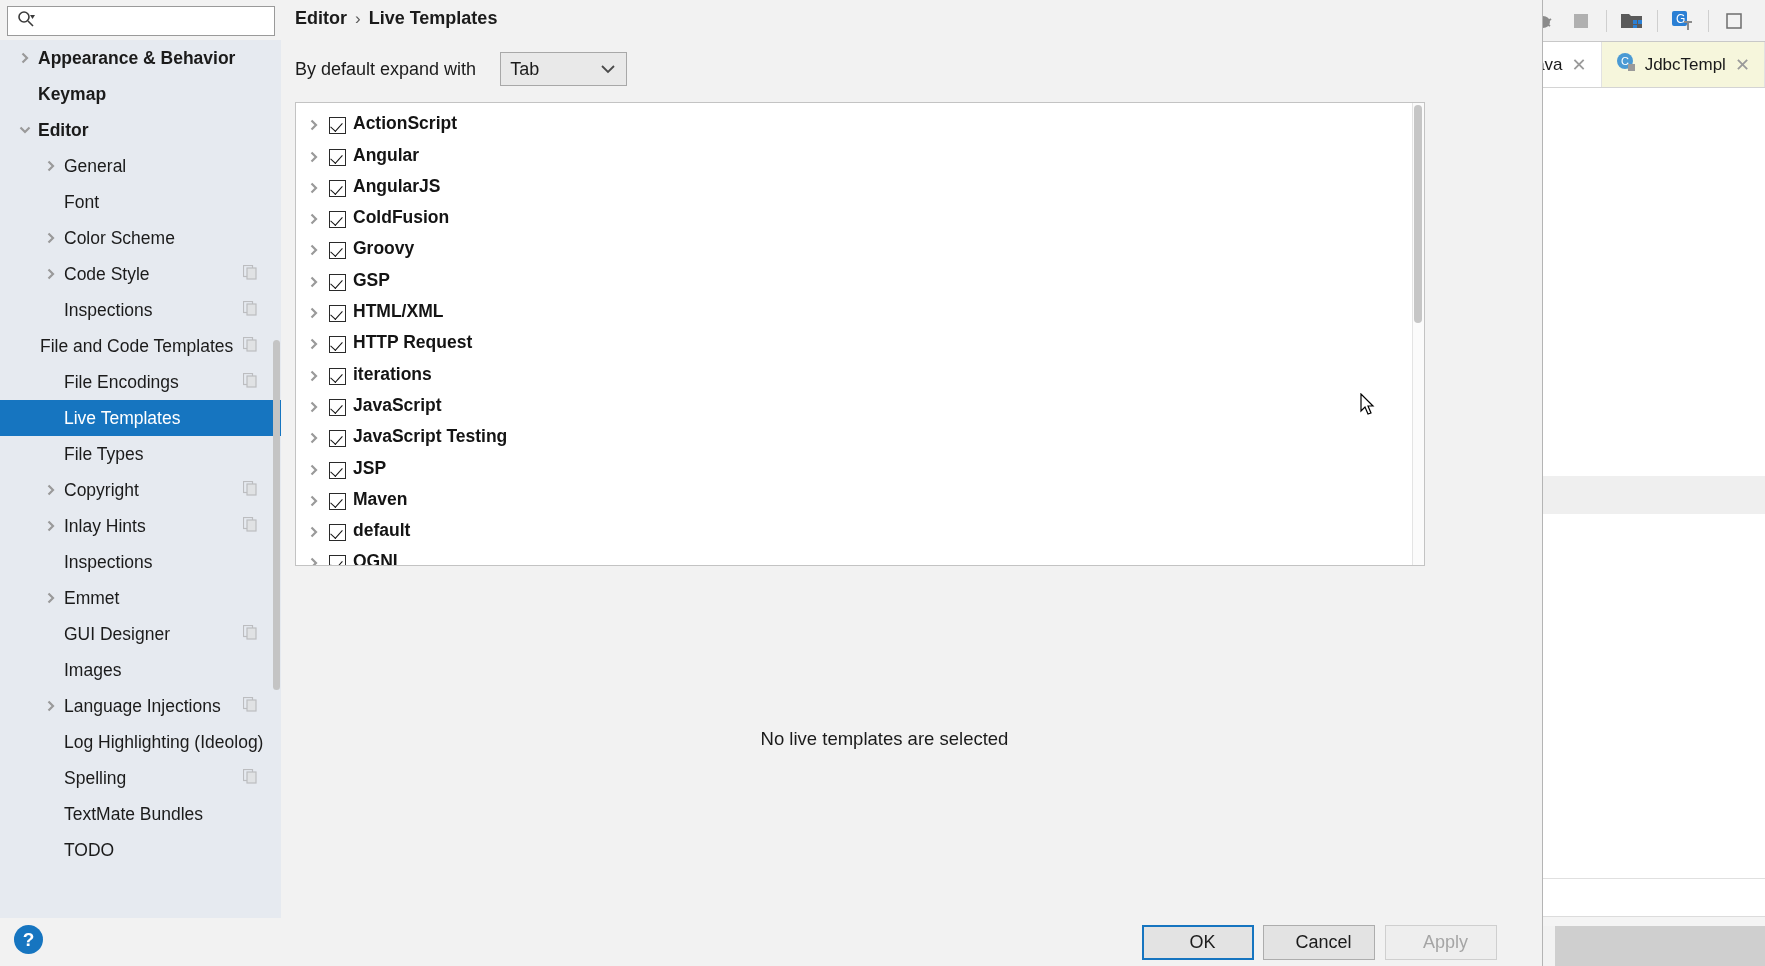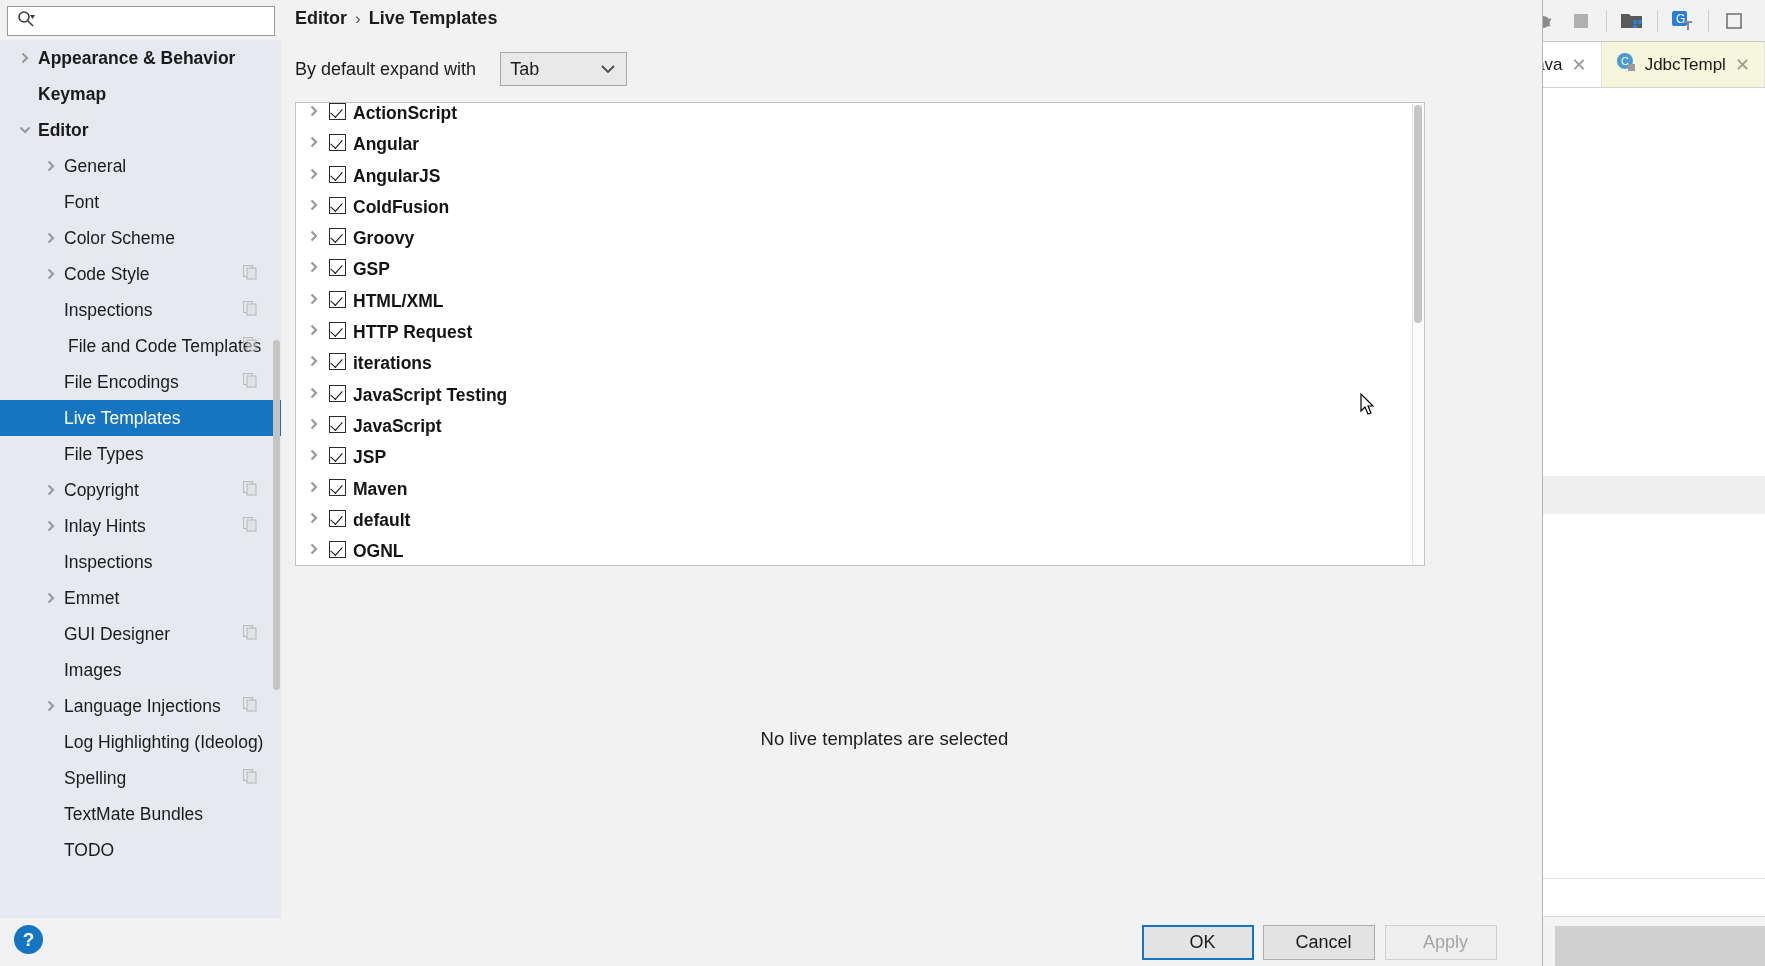--- a/index.html
+++ b/index.html
@@ -114,21 +114,21 @@
     position: relative;
   }
   #expand-select .chev { position: absolute; right: 10px; color: #4a4a4a; font-size: 14px; }
 
   
   #template-list {
     position: absolute; top: 102px; left: 13px; width: 1130px; height: 464px;
     background: #ffffff; border: 1px solid #c3c3c3; overflow: hidden;
   }
   .tmpl-row {
-    height: 31.3px; display: flex; align-items: flex-start; padding-left: 10px; gap: 7px;
+    height: 31.3px; display: flex; align-items: flex-end; padding-left: 10px; gap: 7px;
     font-size: 17.5px; font-weight: bold; color: #141414;
   }
   .tmpl-arrow { width: 16px; text-align: center; color: #a0a0a0; font-size: 15px; font-weight: bold; }
   .tmpl-check {
     width: 17px; height: 17px; border: 1.6px solid #2a2a2a; background: #fff;
     position: relative; flex: 0 0 auto;
   }
   .tmpl-check::after {
     content: ""; position: absolute; left: 3px; top: 2px; width: 6px; height: 10px;
     border: solid #111; border-width: 0 1.8px 1.8px 0; transform: rotate(42deg);
@@ -317,21 +317,21 @@
             </svg></span>
         </div>
         <div class="nav-item">
           <span class="nav-label" style="margin-left: 64px;">Inspections</span>
           <span class="nav-copy-icon"><svg width="15" height="15" viewBox="0 0 15 15">
               <rect x="0.5" y="0.5" width="9" height="11" fill="none" stroke="#9a9a9a" stroke-width="1.2"></rect>
               <rect x="4" y="3" width="9" height="11" fill="#dcdcdc" stroke="#9a9a9a" stroke-width="1.2"></rect>
             </svg></span>
         </div>
         <div class="nav-item">
-          <span class="nav-label" style="margin-left: 68px;">File and Code Templates</span>
+          <span class="nav-label" style="margin-left: 40px;">File and Code Templates</span>
           <span class="nav-copy-icon"><svg width="15" height="15" viewBox="0 0 15 15">
               <rect x="0.5" y="0.5" width="9" height="11" fill="none" stroke="#9a9a9a" stroke-width="1.2"></rect>
               <rect x="4" y="3" width="9" height="11" fill="#dcdcdc" stroke="#9a9a9a" stroke-width="1.2"></rect>
             </svg></span>
         </div>
         <div class="nav-item">
           <span class="nav-label" style="margin-left: 64px;">File Encodings</span>
           <span class="nav-copy-icon"><svg width="15" height="15" viewBox="0 0 15 15">
               <rect x="0.5" y="0.5" width="9" height="11" fill="none" stroke="#9a9a9a" stroke-width="1.2"></rect>
               <rect x="4" y="3" width="9" height="11" fill="#dcdcdc" stroke="#9a9a9a" stroke-width="1.2"></rect>
@@ -495,28 +495,28 @@
                 <path d="M3.5 1.5 L8 6 L3.5 10.5" fill="none" stroke="#9a9a9a" stroke-width="2.2"></path>
               </svg></span>
             <span class="tmpl-check"></span>
             <span>iterations</span>
           </div>
           <div class="tmpl-row">
             <span class="tmpl-arrow"><svg width="12" height="12" viewBox="0 0 12 12">
                 <path d="M3.5 1.5 L8 6 L3.5 10.5" fill="none" stroke="#9a9a9a" stroke-width="2.2"></path>
               </svg></span>
             <span class="tmpl-check"></span>
+            <span>JavaScript</span>
+          </div>
+          <div class="tmpl-row">
+            <span class="tmpl-arrow"><svg width="12" height="12" viewBox="0 0 12 12">
+                <path d="M3.5 1.5 L8 6 L3.5 10.5" fill="none" stroke="#9a9a9a" stroke-width="2.2"></path>
+              </svg></span>
+            <span class="tmpl-check"></span>
             <span>JavaScript Testing</span>
-          </div>
-          <div class="tmpl-row">
-            <span class="tmpl-arrow"><svg width="12" height="12" viewBox="0 0 12 12">
-                <path d="M3.5 1.5 L8 6 L3.5 10.5" fill="none" stroke="#9a9a9a" stroke-width="2.2"></path>
-              </svg></span>
-            <span class="tmpl-check"></span>
-            <span>JavaScript</span>
           </div>
           <div class="tmpl-row">
             <span class="tmpl-arrow"><svg width="12" height="12" viewBox="0 0 12 12">
                 <path d="M3.5 1.5 L8 6 L3.5 10.5" fill="none" stroke="#9a9a9a" stroke-width="2.2"></path>
               </svg></span>
             <span class="tmpl-check"></span>
             <span>JSP</span>
           </div>
           <div class="tmpl-row">
             <span class="tmpl-arrow"><svg width="12" height="12" viewBox="0 0 12 12">

